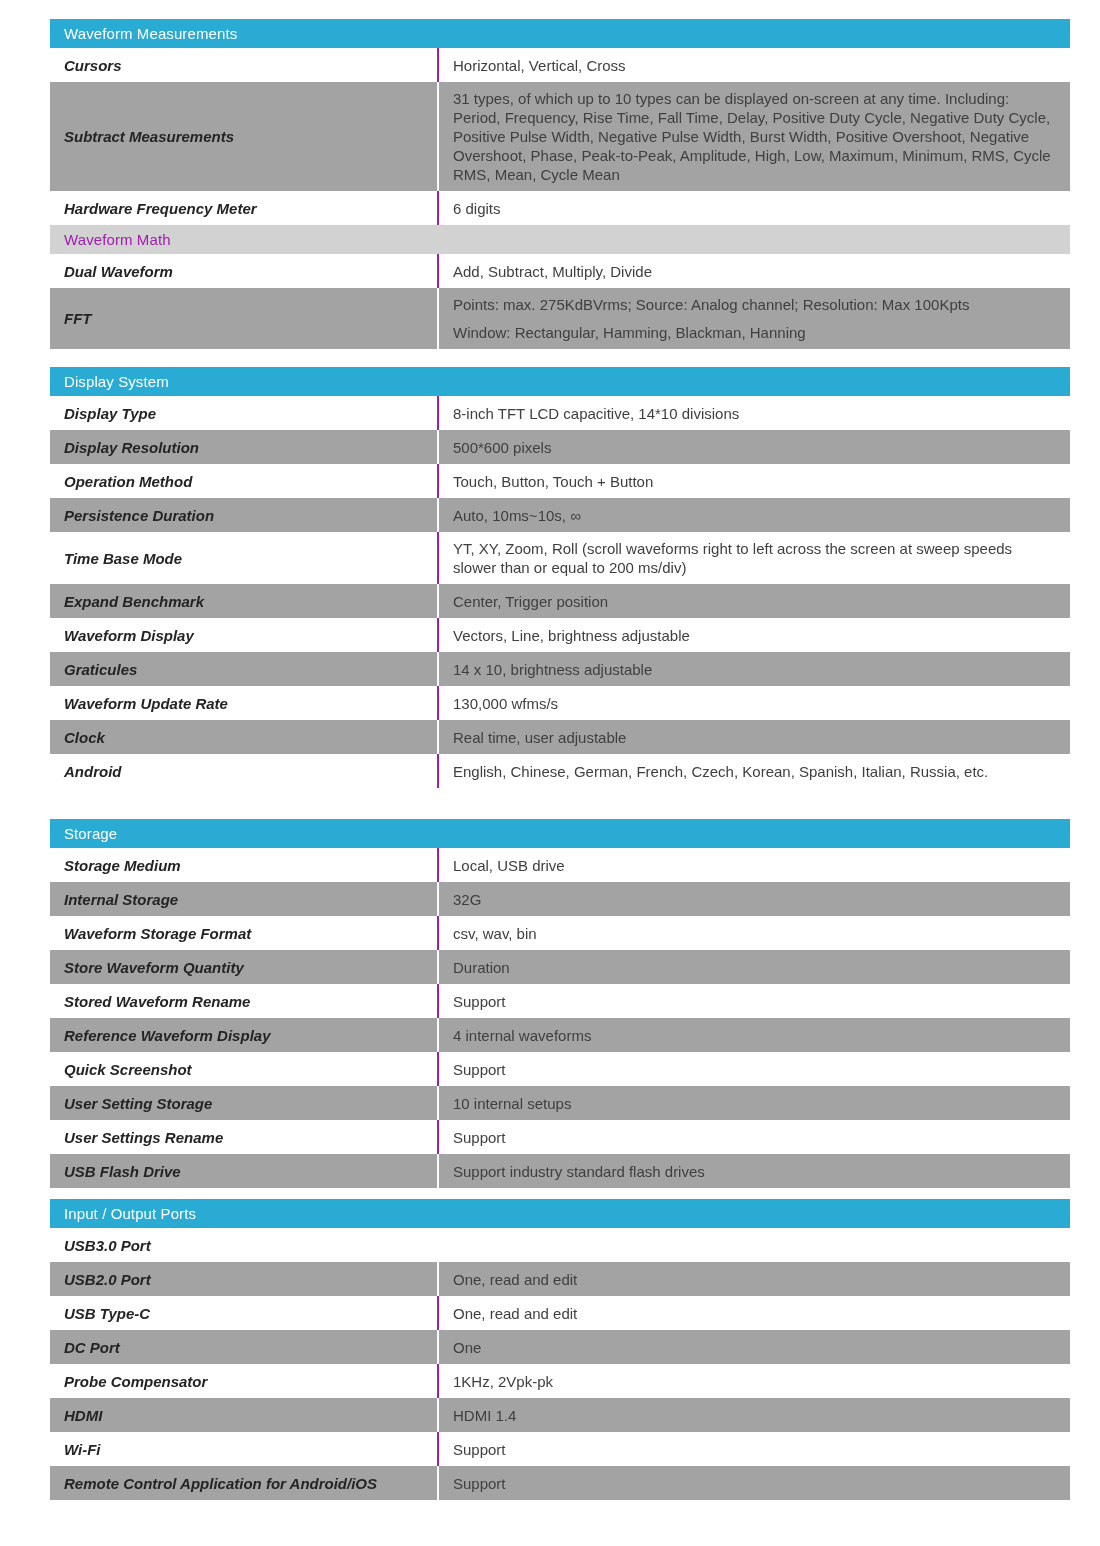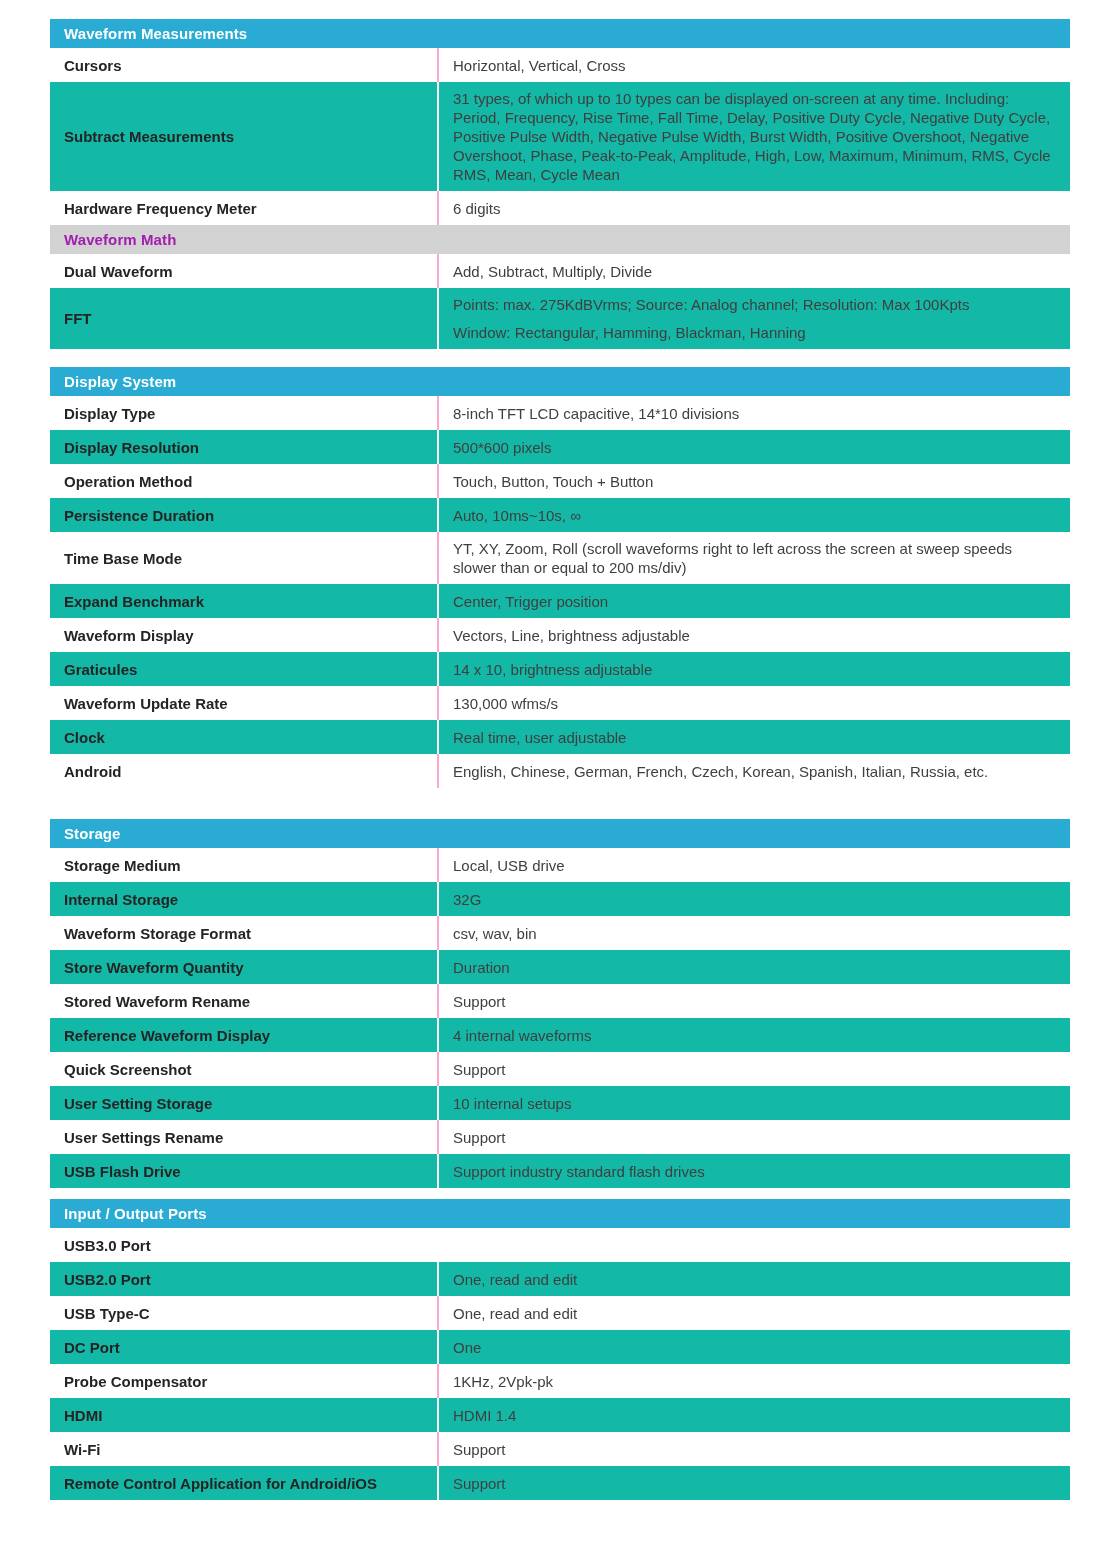--- a/index.html
+++ b/index.html
@@ -23,58 +23,59 @@
   .section.gap-18 { margin-top: 18px; }
   .section.gap-31 { margin-top: 31px; }
   .section.gap-25 { margin-top: 11px; }
 
   .section-header {
     box-sizing: border-box;
     min-height: 29px;
     display: flex;
     align-items: center;
     padding: 4px 14px;
-    font-weight: bold;
+    font-weight: normal;
     font-size: 15px;
     letter-spacing: 0.1px;
   }
   .section-header.accent {
     background: #29abd3;
     color: #ffffff;
   }
   .section-header.subheader {
     background: #d2d2d2;
     color: #a21caf;
   }
 
   .row {
     display: flex;
     align-items: stretch;
     background: #ffffff;
   }
-  .row.alt .cell { background: #14b8a6; }
+  .row.alt .cell { background: #a3a3a3; }
 
   .cell {
     box-sizing: border-box;
     display: flex;
     flex-direction: column;
     justify-content: center;
     padding: 7px 14px;
     min-height: 34px;
     line-height: 19px;
   }
   .cell.label {
     width: 387px;
     flex: 0 0 387px;
     font-weight: bold;
     color: #242424;
+    font-style: italic;
   }
   .cell.value {
     flex: 1 1 auto;
-    border-left: 2px solid #f9a8d4;
+    border-left: 2px solid #a21caf;
     color: #3f3f3f;
   }
   .row.alt .cell.value { border-left-color: #fafafa; }
 
   .value-line + .value-line { margin-top: 9px; }
 </style>
 </head>
 <body>
 
 <div class="spec-page">

